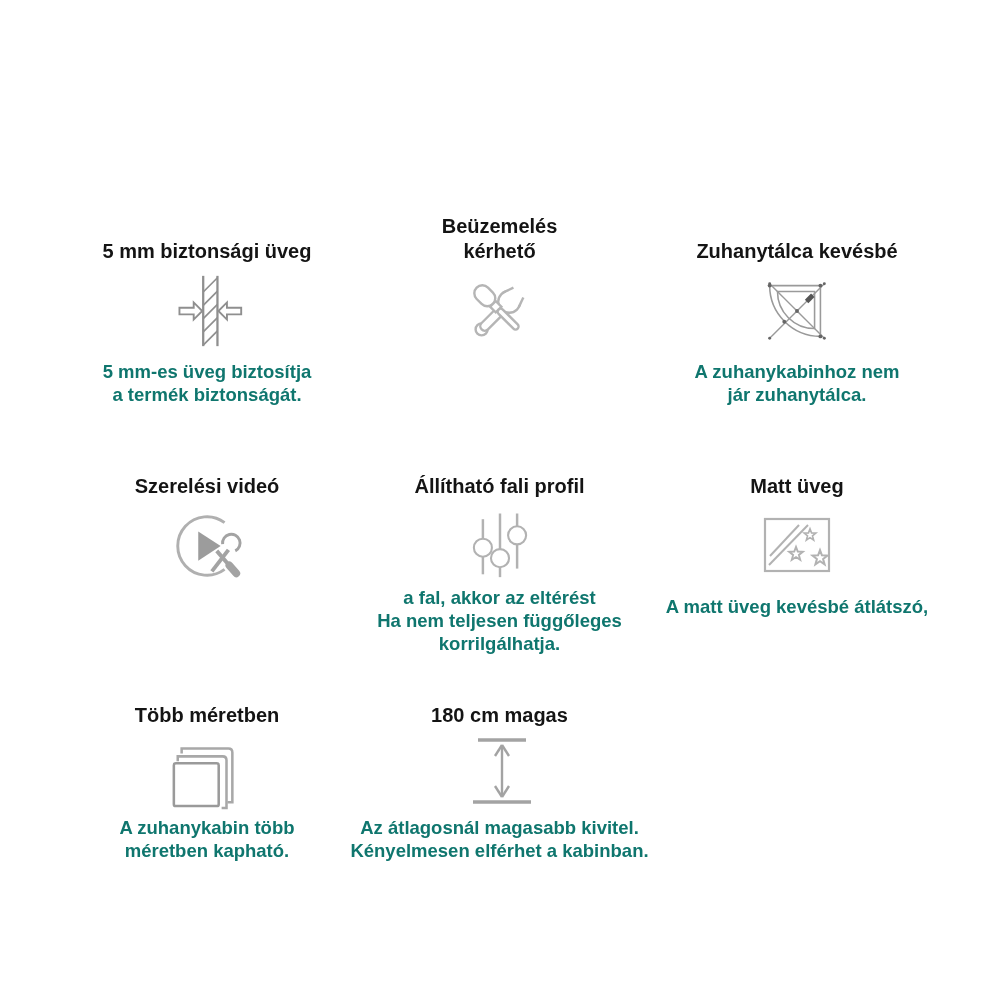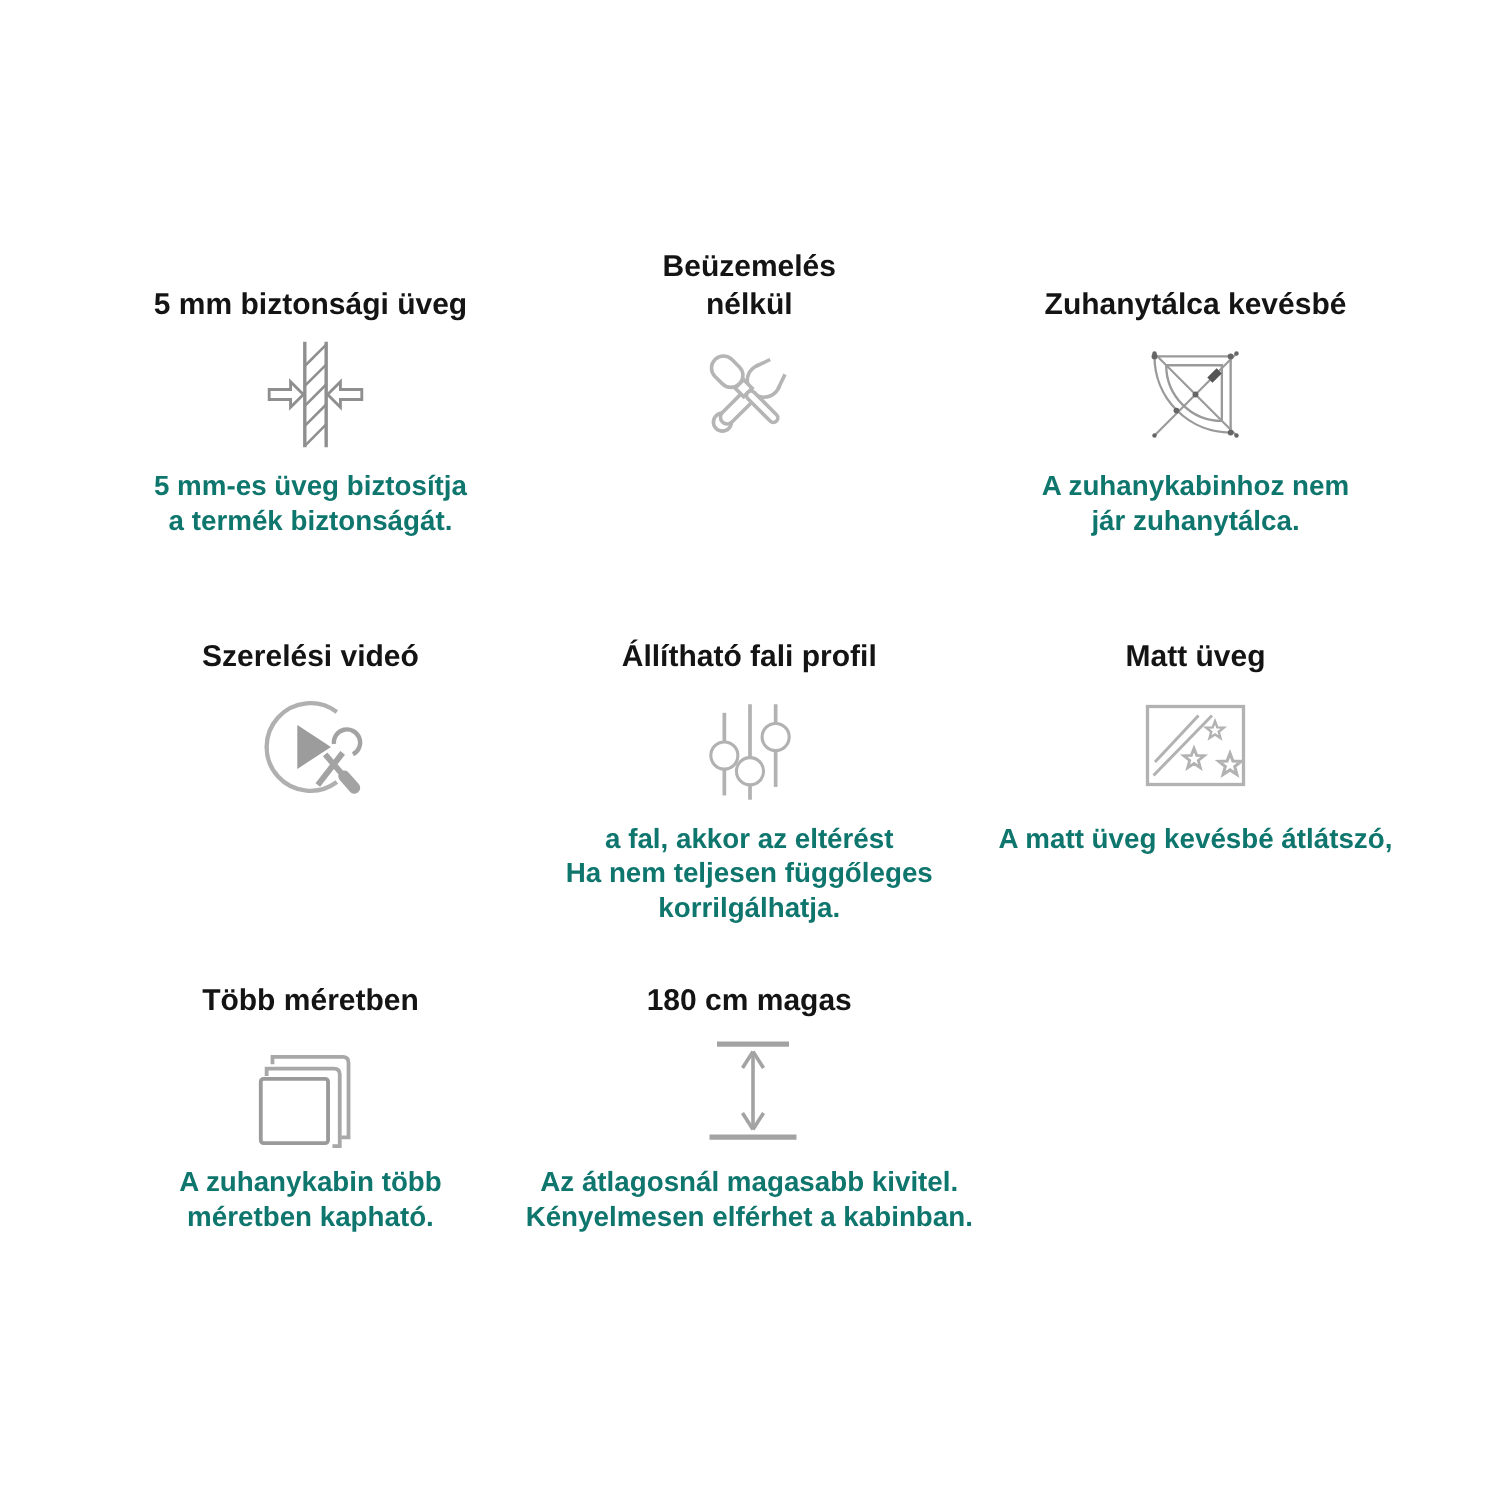--- a/index.html
+++ b/index.html
@@ -12,20 +12,21 @@
     display: grid;
     grid-template-columns: 300px 285px 310px;
     grid-template-rows: 260px 229px 200px;
     padding: 166px 0 0 57px;
     box-sizing: border-box;
   }
   .card {
     display: flex;
     flex-direction: column;
     align-items: center;
+    margin-top: 48px;
   }
   .title {
     height: 50px;
     display: flex;
     flex-direction: column;
     justify-content: flex-end;
     align-items: center;
     font-size: 20px;
     line-height: 25px;
     font-weight: 700;
@@ -80,21 +81,21 @@
     <div class="desc">
       <div>5 mm-es üveg biztosítja</div>
       <div>a termék biztonságát.</div>
       <div></div>
     </div>
   </div>
 
   <div class="card">
     <div class="title">
       <div>Beüzemelés</div>
-      <div>nélkül</div>
+      <div>kérhető</div>
     </div>
     <div class="iconbox">
       <svg width="80" height="80" viewBox="0 0 80 80" fill="#ffffff" stroke="#b5b5b5" stroke-width="2.4">
         <g transform="rotate(-45 40 40)">
           <circle cx="14" cy="40" r="6"></circle>
           <rect x="14" y="35.5" width="32" height="9" rx="4.5"></rect>
           <circle cx="53" cy="40" r="11"></circle>
           <rect x="57" y="31" width="15" height="18" fill="#ffffff" stroke="none"></rect>
           <line x1="56" y1="29.5" x2="66" y2="33"></line>
           <line x1="56" y1="50.5" x2="66" y2="47"></line>

